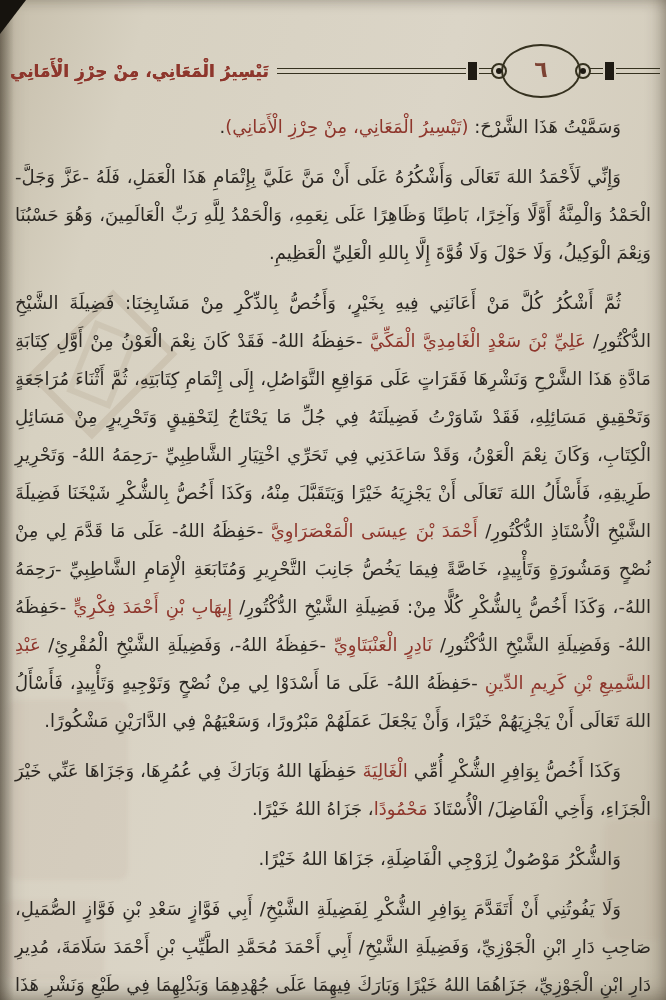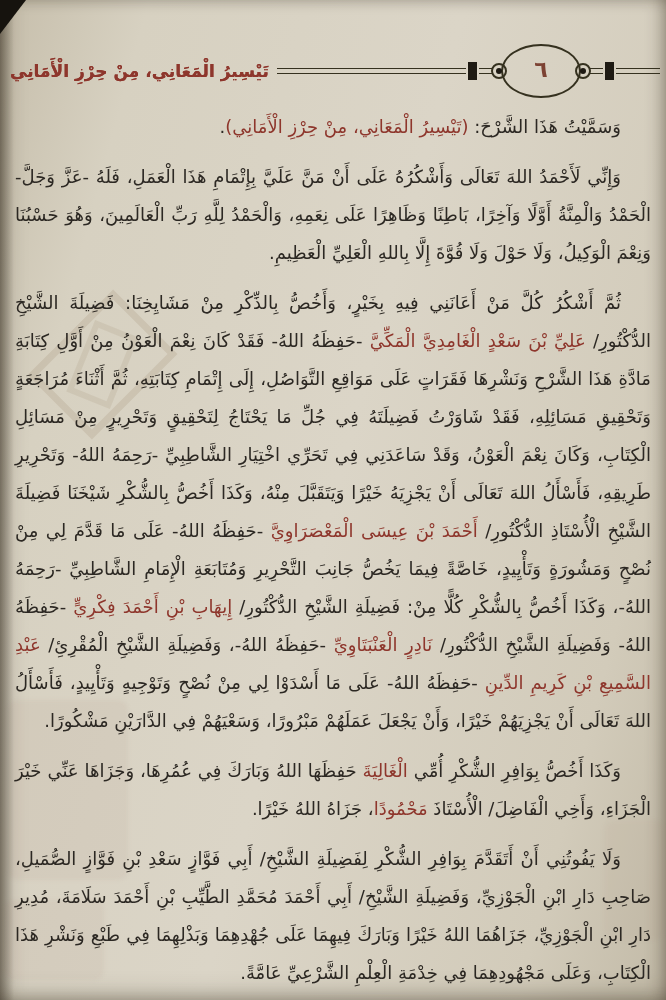--- a/index.html
+++ b/index.html
@@ -122,16 +122,17 @@
     <div class="dbl-rule rule-stub"></div>
     <div class="ink-block"></div>
     <div class="dbl-rule rule-end"></div>
   </div>
 
   <div class="body-text">
       <p class="para"><span class="seg">وَسَمَّيْتُ هَذَا الشَّرْحَ: </span><span class="seg red">(تَيْسِيرُ الْمَعَانِي، مِنْ حِرْزِ الْأَمَانِي)</span><span class="seg">.</span></p>
       <p class="para"><span class="seg">وَإِنِّي لَأَحْمَدُ اللهَ تَعَالَى وَأَشْكُرُهُ عَلَى أَنْ مَنَّ عَلَيَّ بِإِتْمَامِ هَذَا الْعَمَلِ، فَلَهُ -عَزَّ وَجَلَّ- الْحَمْدُ وَالْمِنَّةُ أَوَّلًا وَآخِرًا، بَاطِنًا وَظَاهِرًا عَلَى نِعَمِهِ، وَالْحَمْدُ لِلَّهِ رَبِّ الْعَالَمِينَ، وَهُوَ حَسْبُنَا وَنِعْمَ الْوَكِيلُ، وَلَا حَوْلَ وَلَا قُوَّةَ إِلَّا بِاللهِ الْعَلِيِّ الْعَظِيمِ.</span></p>
       <p class="para"><span class="seg">ثُمَّ أَشْكُرُ كُلَّ مَنْ أَعَانَنِي فِيهِ بِخَيْرٍ، وَأَخُصُّ بِالذِّكْرِ مِنْ مَشَايِخِنَا: فَضِيلَةَ الشَّيْخِ الدُّكْتُورِ/ </span><span class="seg red">عَلِيِّ بْنَ سَعْدٍ الْغَامِدِيَّ الْمَكِّيَّ</span><span class="seg"> -حَفِظَهُ اللهُ- فَقَدْ كَانَ نِعْمَ الْعَوْنُ مِنْ أَوَّلِ كِتَابَةِ مَادَّةِ هَذَا الشَّرْحِ وَنَشْرِهَا فَقَرَاتٍ عَلَى مَوَاقِعِ التَّوَاصُلِ، إِلَى إِتْمَامِ كِتَابَتِهِ، ثُمَّ أَثْنَاءَ مُرَاجَعَةٍ وَتَحْقِيقِ مَسَائِلِهِ، فَقَدْ شَاوَرْتُ فَضِيلَتَهُ فِي جُلِّ مَا يَحْتَاجُ لِتَحْقِيقٍ وَتَحْرِيرٍ مِنْ مَسَائِلِ الْكِتَابِ، وَكَانَ نِعْمَ الْعَوْنُ، وَقَدْ سَاعَدَنِي فِي تَحَرِّي اخْتِيَارِ الشَّاطِبِيِّ -رَحِمَهُ اللهُ- وَتَحْرِيرِ طَرِيقِهِ، فَأَسْأَلُ اللهَ تَعَالَى أَنْ يَجْزِيَهُ خَيْرًا وَيَتَقَبَّلَ مِنْهُ، وَكَذَا أَخُصُّ بِالشُّكْرِ شَيْخَنَا فَضِيلَةَ الشَّيْخِ الْأُسْتَاذِ الدُّكْتُورِ/ </span><span class="seg red">أَحْمَدَ بْنَ عِيسَى الْمَعْصَرَاوِيَّ</span><span class="seg"> -حَفِظَهُ اللهُ- عَلَى مَا قَدَّمَ لِي مِنْ نُصْحٍ وَمَشُورَةٍ وَتَأْيِيدٍ، خَاصَّةً فِيمَا يَخُصُّ جَانِبَ التَّحْرِيرِ وَمُتَابَعَةِ الْإِمَامِ الشَّاطِبِيِّ -رَحِمَهُ اللهُ-، وَكَذَا أَخُصُّ بِالشُّكْرِ كُلًّا مِنْ: فَضِيلَةِ الشَّيْخِ الدُّكْتُورِ/ </span><span class="seg red">إِيهَابِ بْنِ أَحْمَدَ فِكْرِيٍّ</span><span class="seg"> -حَفِظَهُ اللهُ- وَفَضِيلَةِ الشَّيْخِ الدُّكْتُورِ/ </span><span class="seg red">نَادِرٍ الْعَنْبَتَاوِيِّ</span><span class="seg"> -حَفِظَهُ اللهُ-، وَفَضِيلَةِ الشَّيْخِ الْمُقْرِئِ/ </span><span class="seg red">عَبْدِ السَّمِيعِ بْنِ كَرِيمِ الدِّينِ</span><span class="seg"> -حَفِظَهُ اللهُ- عَلَى مَا أَسْدَوْا لِي مِنْ نُصْحٍ وَتَوْجِيهٍ وَتَأْيِيدٍ، فَأَسْأَلُ اللهَ تَعَالَى أَنْ يَجْزِيَهُمْ خَيْرًا، وَأَنْ يَجْعَلَ عَمَلَهُمْ مَبْرُورًا، وَسَعْيَهُمْ فِي الدَّارَيْنِ مَشْكُورًا.</span></p>
       <p class="para"><span class="seg">وَكَذَا أَخُصُّ بِوَافِرِ الشُّكْرِ أُمِّي </span><span class="seg red">الْغَالِيَةَ</span><span class="seg"> حَفِظَهَا اللهُ وَبَارَكَ فِي عُمُرِهَا، وَجَزَاهَا عَنِّي خَيْرَ الْجَزَاءِ، وَأَخِي الْفَاضِلَ/ الْأُسْتَاذَ </span><span class="seg red">مَحْمُودًا</span><span class="seg">، جَزَاهُ اللهُ خَيْرًا.</span></p>
+      <p class="para"><span class="seg">وَالشُّكْرُ مَوْصُولٌ لِزَوْجِي الْفَاضِلَةِ، جَزَاهَا اللهُ خَيْرًا.</span></p>
       <p class="para"><span class="seg">وَلَا يَفُوتُنِي أَنْ أَتَقَدَّمَ بِوَافِرِ الشُّكْرِ لِفَضِيلَةِ الشَّيْخِ/ أَبِي فَوَّازٍ سَعْدِ بْنِ فَوَّازٍ الصُّمَيلِ، صَاحِبِ دَارِ ابْنِ الْجَوْزِيِّ، وَفَضِيلَةِ الشَّيْخِ/ أَبِي أَحْمَدَ مُحَمَّدِ الطَّيِّبِ بْنِ أَحْمَدَ سَلَامَةَ، مُدِيرِ دَارِ ابْنِ الْجَوْزِيِّ، جَزَاهُمَا اللهُ خَيْرًا وَبَارَكَ فِيهِمَا عَلَى جُهْدِهِمَا وَبَذْلِهِمَا فِي طَبْعِ وَنَشْرِ هَذَا الْكِتَابِ، وَعَلَى مَجْهُودِهِمَا فِي خِدْمَةِ الْعِلْمِ الشَّرْعِيِّ عَامَّةً.</span></p>
     </div>
 
 </div>
 
 </body></html>

